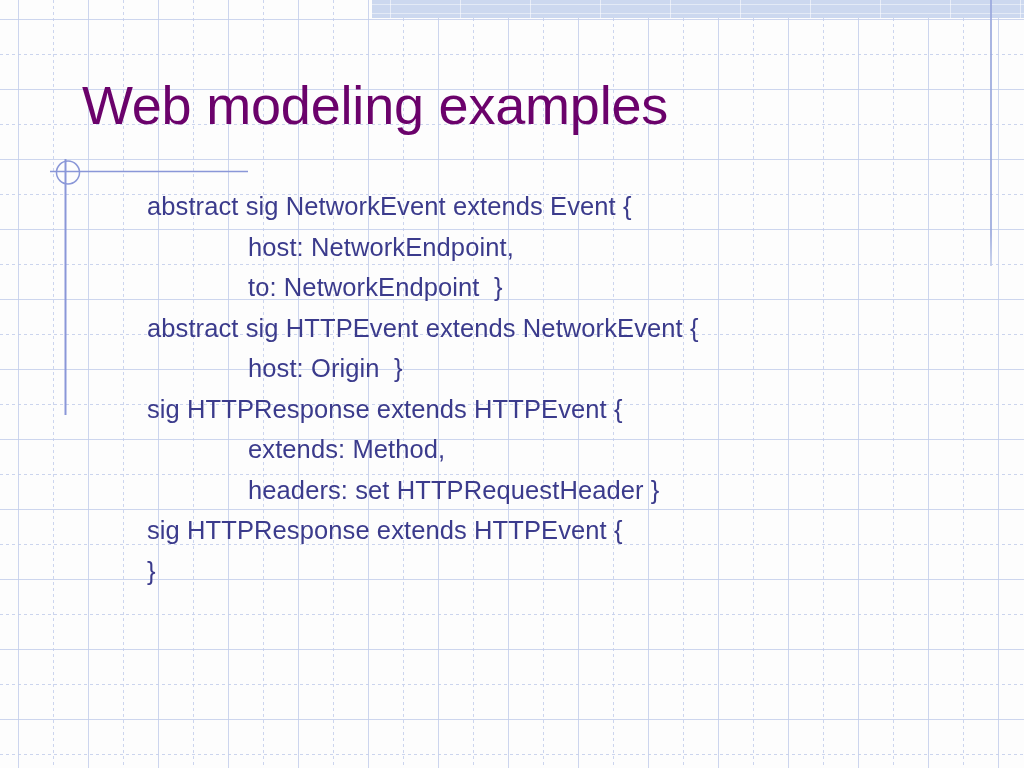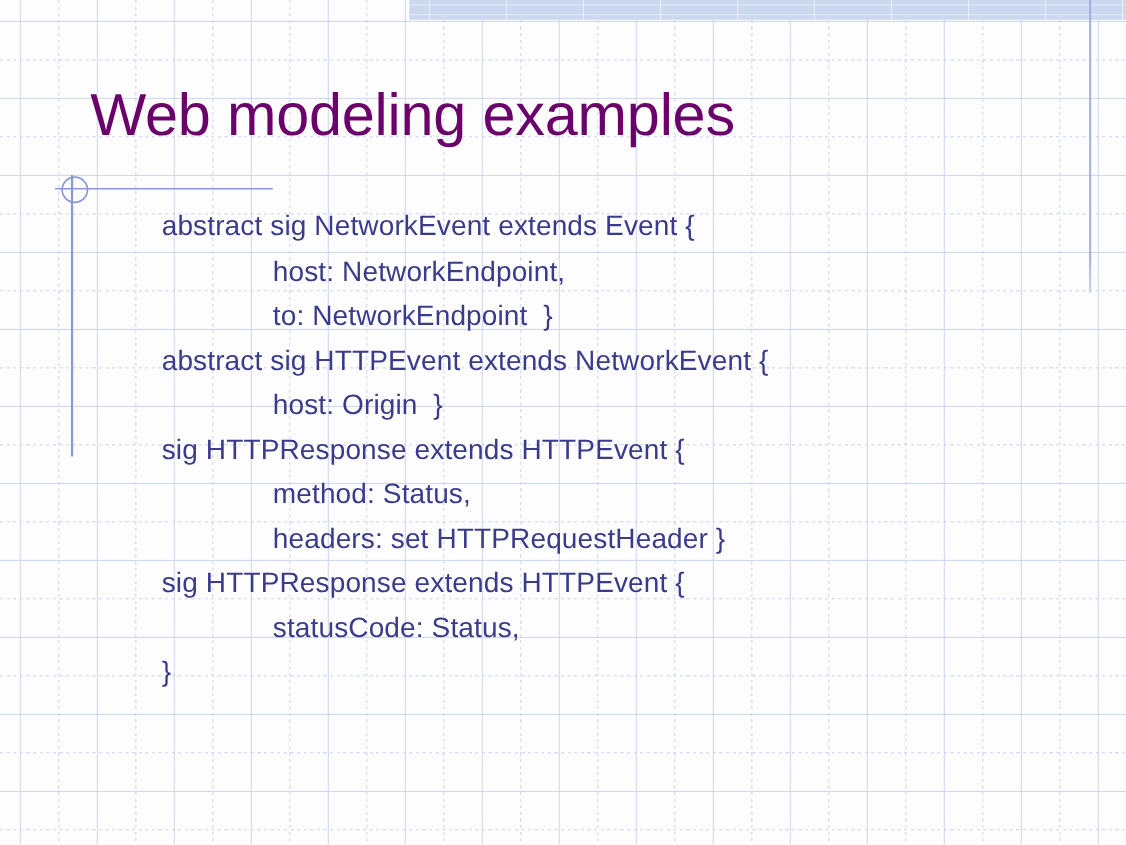--- a/index.html
+++ b/index.html
@@ -152,20 +152,19 @@
 
   <div class="title">Web modeling examples</div>
 
   <div class="body-block">
     <div class="code-line">abstract sig NetworkEvent extends Event {</div>
     <div class="code-line indent">host: NetworkEndpoint,</div>
     <div class="code-line indent">to: NetworkEndpoint  }</div>
     <div class="code-line">abstract sig HTTPEvent extends NetworkEvent {</div>
     <div class="code-line indent">host: Origin  }</div>
     <div class="code-line">sig HTTPResponse extends HTTPEvent {</div>
-    <div class="code-line indent">method: Status,</div>
+    <div class="code-line indent">extends: Method,</div>
     <div class="code-line indent">headers: set HTTPRequestHeader }</div>
     <div class="code-line">sig HTTPResponse extends HTTPEvent {</div>
-    <div class="code-line indent">statusCode: Status,</div>
     <div class="code-line">}</div>
   </div>
 
 </div>
 
 </body></html>

